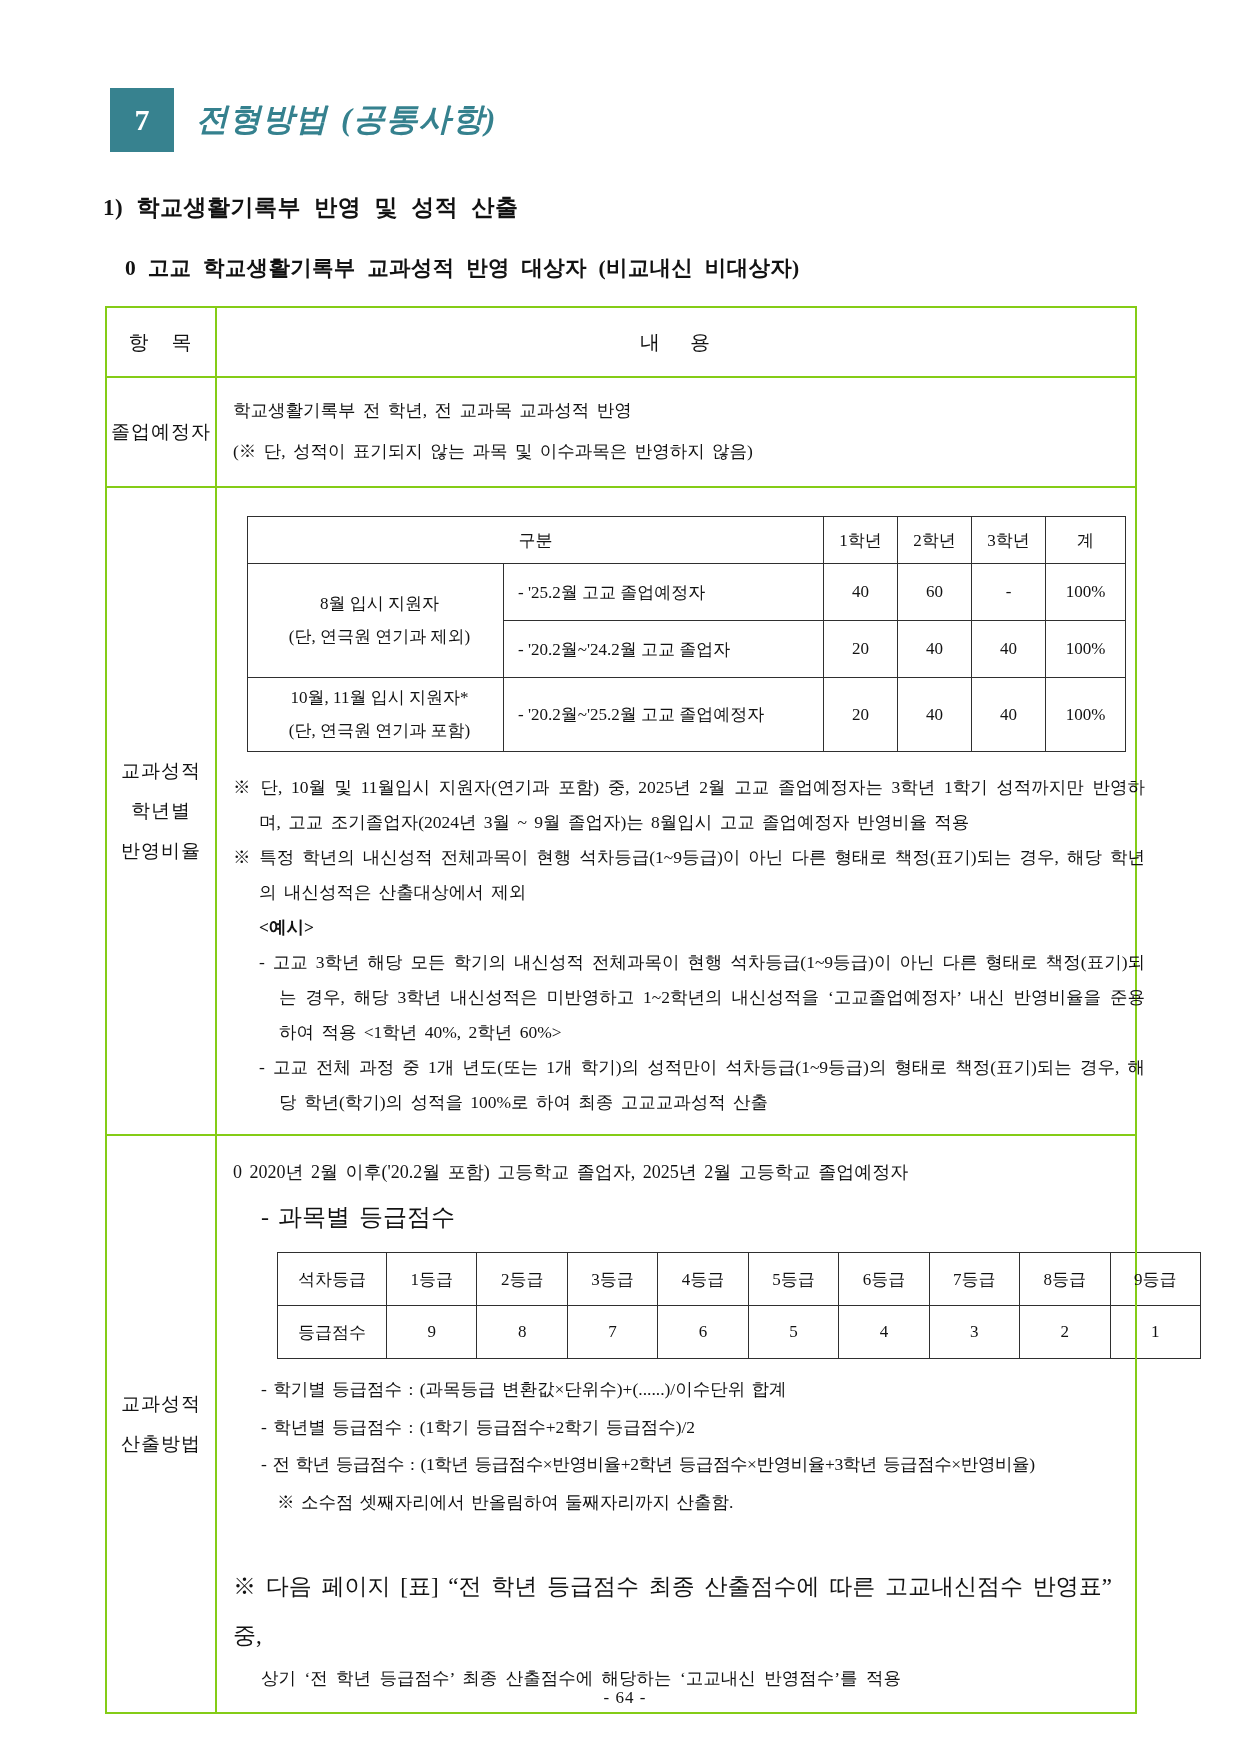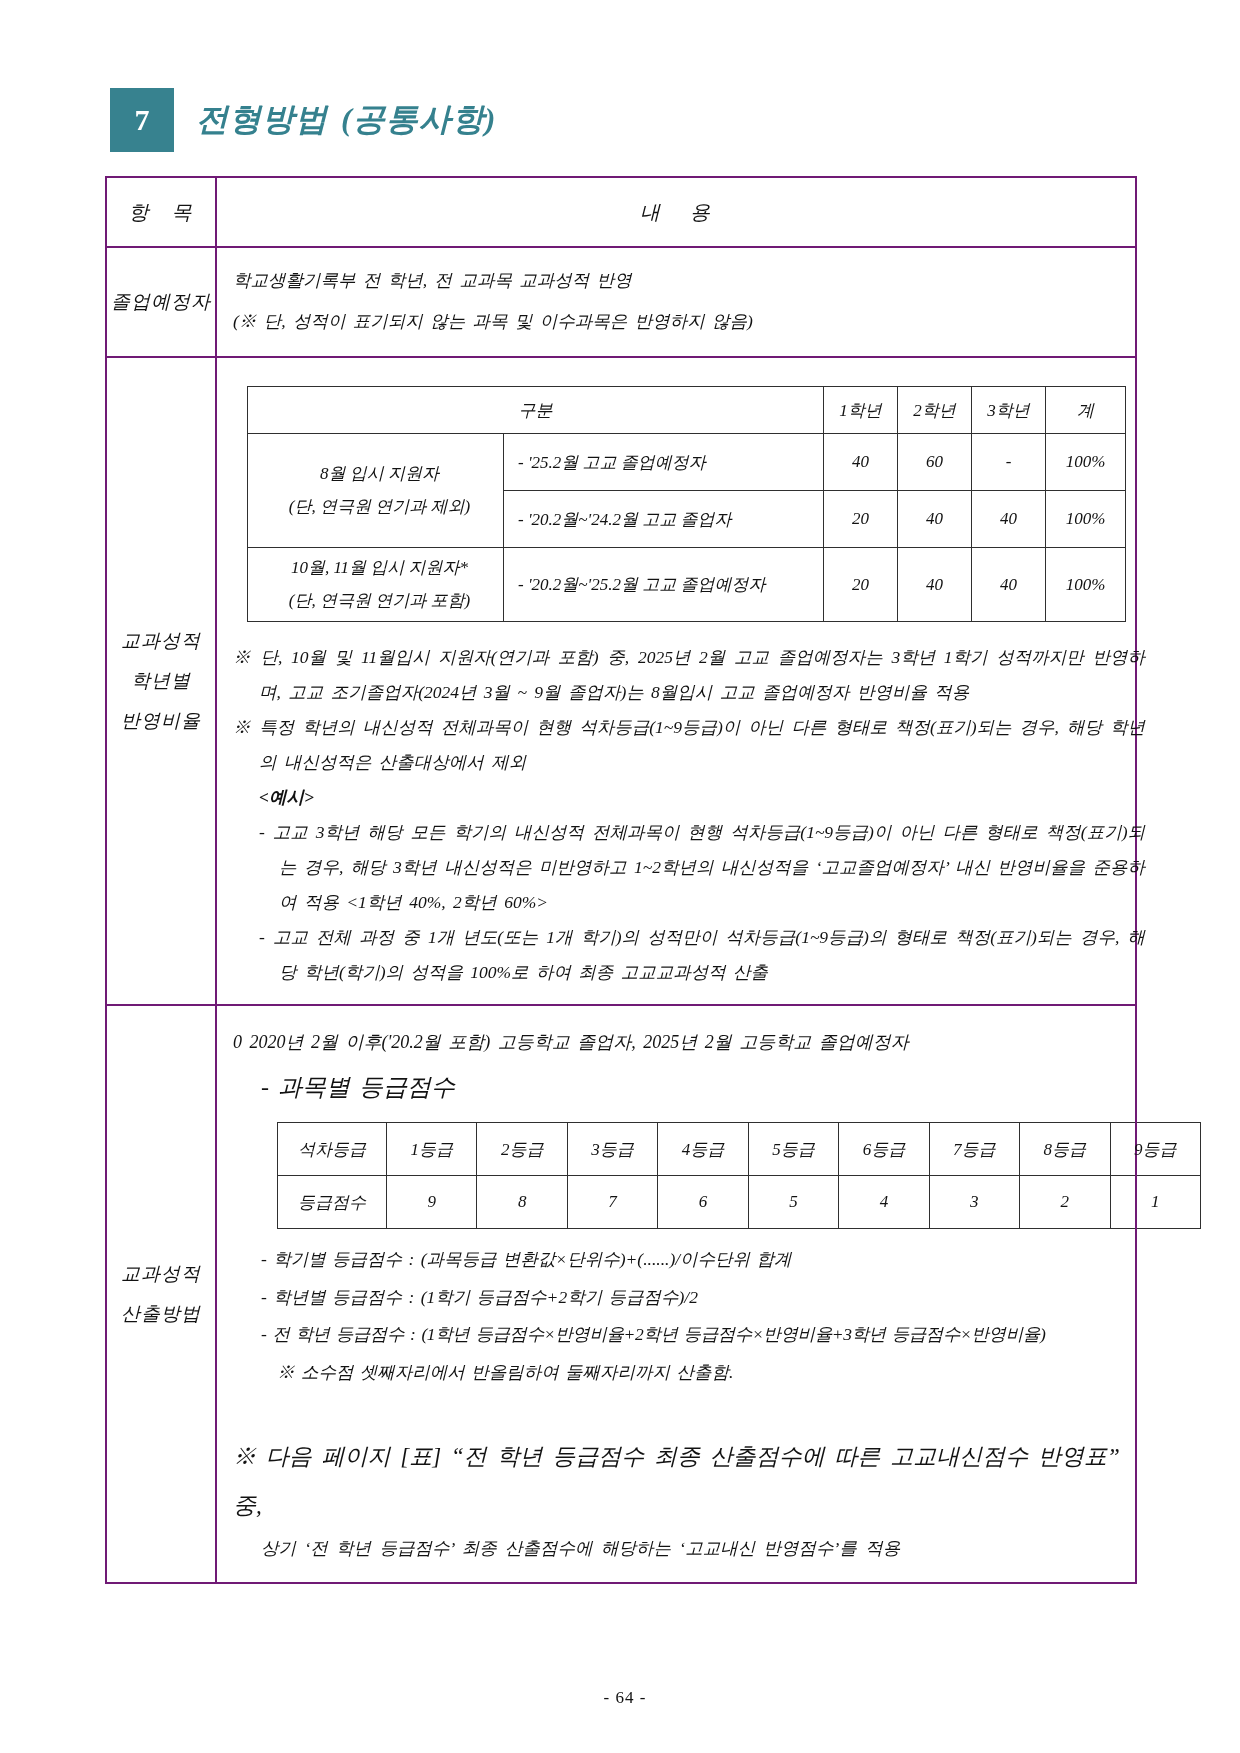--- a/index.html
+++ b/index.html
@@ -18,21 +18,21 @@
     font-size:30px; font-weight:bold;
   }
   .sec-title { font-size:32px; font-weight:bold; color:#35818e; letter-spacing:1px; word-spacing:4px;font-style:italic; }
 
   
   .h1 { margin:40px 0 0 -2px; font-size:23px; font-weight:bold; word-spacing:7px; letter-spacing:0.5px; }
   .h2 { margin:30px 0 0 20px; font-size:21.5px; font-weight:bold; word-spacing:6px; letter-spacing:0.3px; }
 
   
   table.main { border-collapse:collapse; width:1032px; margin-top:24px; table-layout:fixed; }
-  table.main > tbody > tr > td { border:2px solid #701a75; vertical-align:middle;font-style:italic; }
+  table.main > tbody > tr > td { border:2px solid #84cc16; vertical-align:middle; }
   td.item-col {
     width:110px; text-align:center; font-size:19px; letter-spacing:1px;
     padding:6px 2px;
   }
   td.item-col .iline { line-height:2.1; white-space:pre; }
   td.head-cell { text-align:center; font-size:20px; letter-spacing:2px; white-space:pre; height:66px; }
   td.content-col { padding:12px 14px 14px 16px; font-size:17.5px; vertical-align:top; }
   td.content-middle { vertical-align:middle; }
 
   .cline { line-height:2.35; word-spacing:3px; }
@@ -79,20 +79,22 @@
 <div class="page">
   <div class="content">
 
     <div class="sec-header">
       <div class="sec-num">
         <span>7</span>
       </div>
       <div class="sec-title">전형방법 (공통사항)</div>
     </div>
 
+    <div class="h1">1) 학교생활기록부 반영 및 성적 산출</div>
+    <div class="h2">0 고교 학교생활기록부 교과성적 반영 대상자 (비교내신 비대상자)</div>
 
     <table class="main">
       <colgroup>
           <col style="width:110px">
           <col>
         </colgroup>
       <tbody>
         <tr>
           <td class="head-cell">항   목</td>
           <td class="head-cell">내    용</td>

